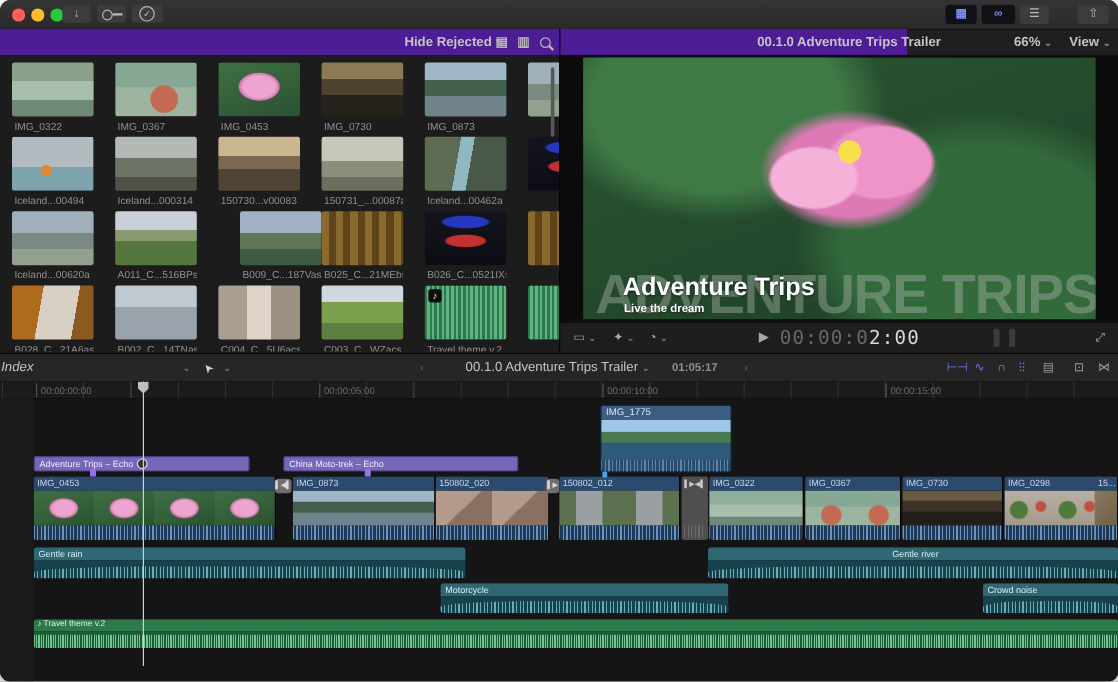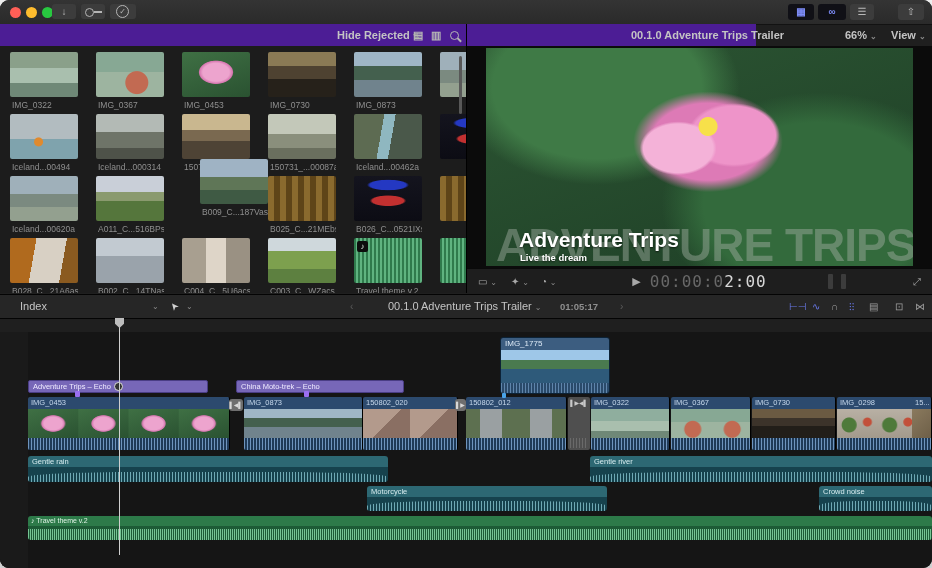--- a/index.html
+++ b/index.html
@@ -226,21 +226,21 @@
       </div>
 
     <div class="bcell" style="left:10px;top:130px;">
         <div class="bthumb tice4"></div>
         <div class="blabel">Iceland...00620a</div>
       </div>
     <div class="bcell" style="left:96px;top:130px;">
         <div class="bthumb ta011"></div>
         <div class="blabel">A011_C...516BPs</div>
       </div>
-    <div class="bcell" style="left:182px;top:113px;padding-left:18px;">
+    <div class="bcell" style="left:182px;top:130px;padding-left:18px;">
         <div class="bthumb tb009"></div>
         <div class="blabel">B009_C...187Vas</div>
       </div>
     <div class="bcell" style="left:268px;top:130px;">
         <div class="bthumb tb025"></div>
         <div class="blabel">B025_C...21MEbs</div>
       </div>
     <div class="bcell" style="left:354px;top:130px;">
         <div class="bthumb tb026"></div>
         <div class="blabel">B026_C...0521IXs</div>
@@ -293,51 +293,57 @@
     <div class="tc-row">
       <span class="vcic" style="font-size:11px;">▶</span>
       <span class="tcode"><span class="tcdim">00:00:0</span><span class="tcbr">2:00</span></span>
     </div>
     <div class="meter" style="left:361px;"></div>
     <div class="meter" style="left:374px;"></div>
     <div class="abs vcic" style="left:446px;">⤢</div>
   </div>
 
   <div class="abs tltb">
-    <div class="abs gtext" style="left:20px;top:0;line-height:23px;">Index</div>
+    <div class="abs gtext" style="left:1px;top:0;line-height:23px;font-style:italic;">Index</div>
 
     <span class="abs chev" style="left:152px;top:0;line-height:23px;">⌄</span>
     <span class="abs grayic" style="left:170px;color:#d0d0d0;transform:rotate(-130deg);transform-origin:center;">➤</span>
     <span class="abs chev" style="left:186px;top:0;line-height:23px;">⌄</span>
     <span class="abs grayic" style="left:350px;color:#5c5c5c;">‹</span>
     <div class="abs gtext nowrap" style="left:388px;top:0;line-height:23px;"><span>00.1.0 Adventure Trips Trailer</span> <span class="chev">⌄</span></div>
     <div class="abs dimtext nowrap" style="left:560px;top:0;line-height:23px;font-weight:bold;">01:05:17</div>
     <span class="abs grayic" style="left:620px;color:#5c5c5c;">›</span>
     <span class="abs blueic" style="left:789px;">⊢⊣</span>
     <span class="abs blueic" style="left:812px;">∿</span>
     <span class="abs grayic" style="left:831px;">∩</span>
     <span class="abs blueic" style="left:849px;">⁝⁝</span>
     <span class="abs grayic" style="left:869px;">▤</span>
 
     <span class="abs grayic" style="left:895px;">⊡</span>
     <span class="abs grayic" style="left:915px;">⋈</span>
   </div>
 
+  <div class="abs ruler">
+    <span class="rtick" style="left:30px;">00:00:00:00</span>
+    <span class="rtick" style="left:266px;">00:00:05:00</span>
+    <span class="rtick" style="left:502px;">00:00:10:00</span>
+    <span class="rtick" style="left:738px;">00:00:15:00</span>
+  </div>
 
   <div class="abs tracks"></div>
   <div class="abs gutter"></div>
 
   <div class="abs cclip">
     <div class="nb">IMG_1775</div>
     <div class="th"></div>
     <div class="wv"></div>
   </div>
 
   <div class="abs titleclip" style="left:28px;width:180px;">Adventure Trips – Echo</div>
-  <div class="abs titleclip" style="left:236px;width:168px;">China Moto-trek – Echo</div>
+  <div class="abs titleclip" style="left:236px;width:196px;">China Moto-trek – Echo</div>
   <div class="abs phdot"></div>
 
   <div class="abs marker" style="left:75px;top:391px;background:#9a6ef0;"></div>
   <div class="abs marker" style="left:304px;top:391px;background:#9a6ef0;"></div>
   <div class="abs marker" style="left:502px;top:393px;background:#4aa3e8;width:4px;height:5px;"></div>
 
   <div class="abs vclip" style="left:28px;width:202px;">
       <div class="nb">IMG_0453</div>
       <div class="th th0453"></div>
       <div class="wv"></div>
@@ -388,21 +394,21 @@
       <div class="th th15"></div>
       <div class="wv"></div>
     </div>
 
   <div class="abs aclip" style="left:28px;top:456px;width:360px;height:26px;">
       <div class="nb">Gentle rain</div>
       <div class="bd" style="height:15px;">
         <div class="wv"></div>
       </div>
     </div>
-  <div class="abs aclip" style="left:590px;top:456px;width:342px;height:26px;">
+  <div class="abs aclip" style="left:590px;top:456px;width:342px;height:26px;text-align:center;">
       <div class="nb">Gentle river</div>
       <div class="bd" style="height:15px;">
         <div class="wv"></div>
       </div>
     </div>
 
   <div class="abs aclip" style="left:819px;top:486px;width:113px;height:25px;">
       <div class="nb">Crowd noise</div>
       <div class="bd" style="height:14px;">
         <div class="wv"></div>

